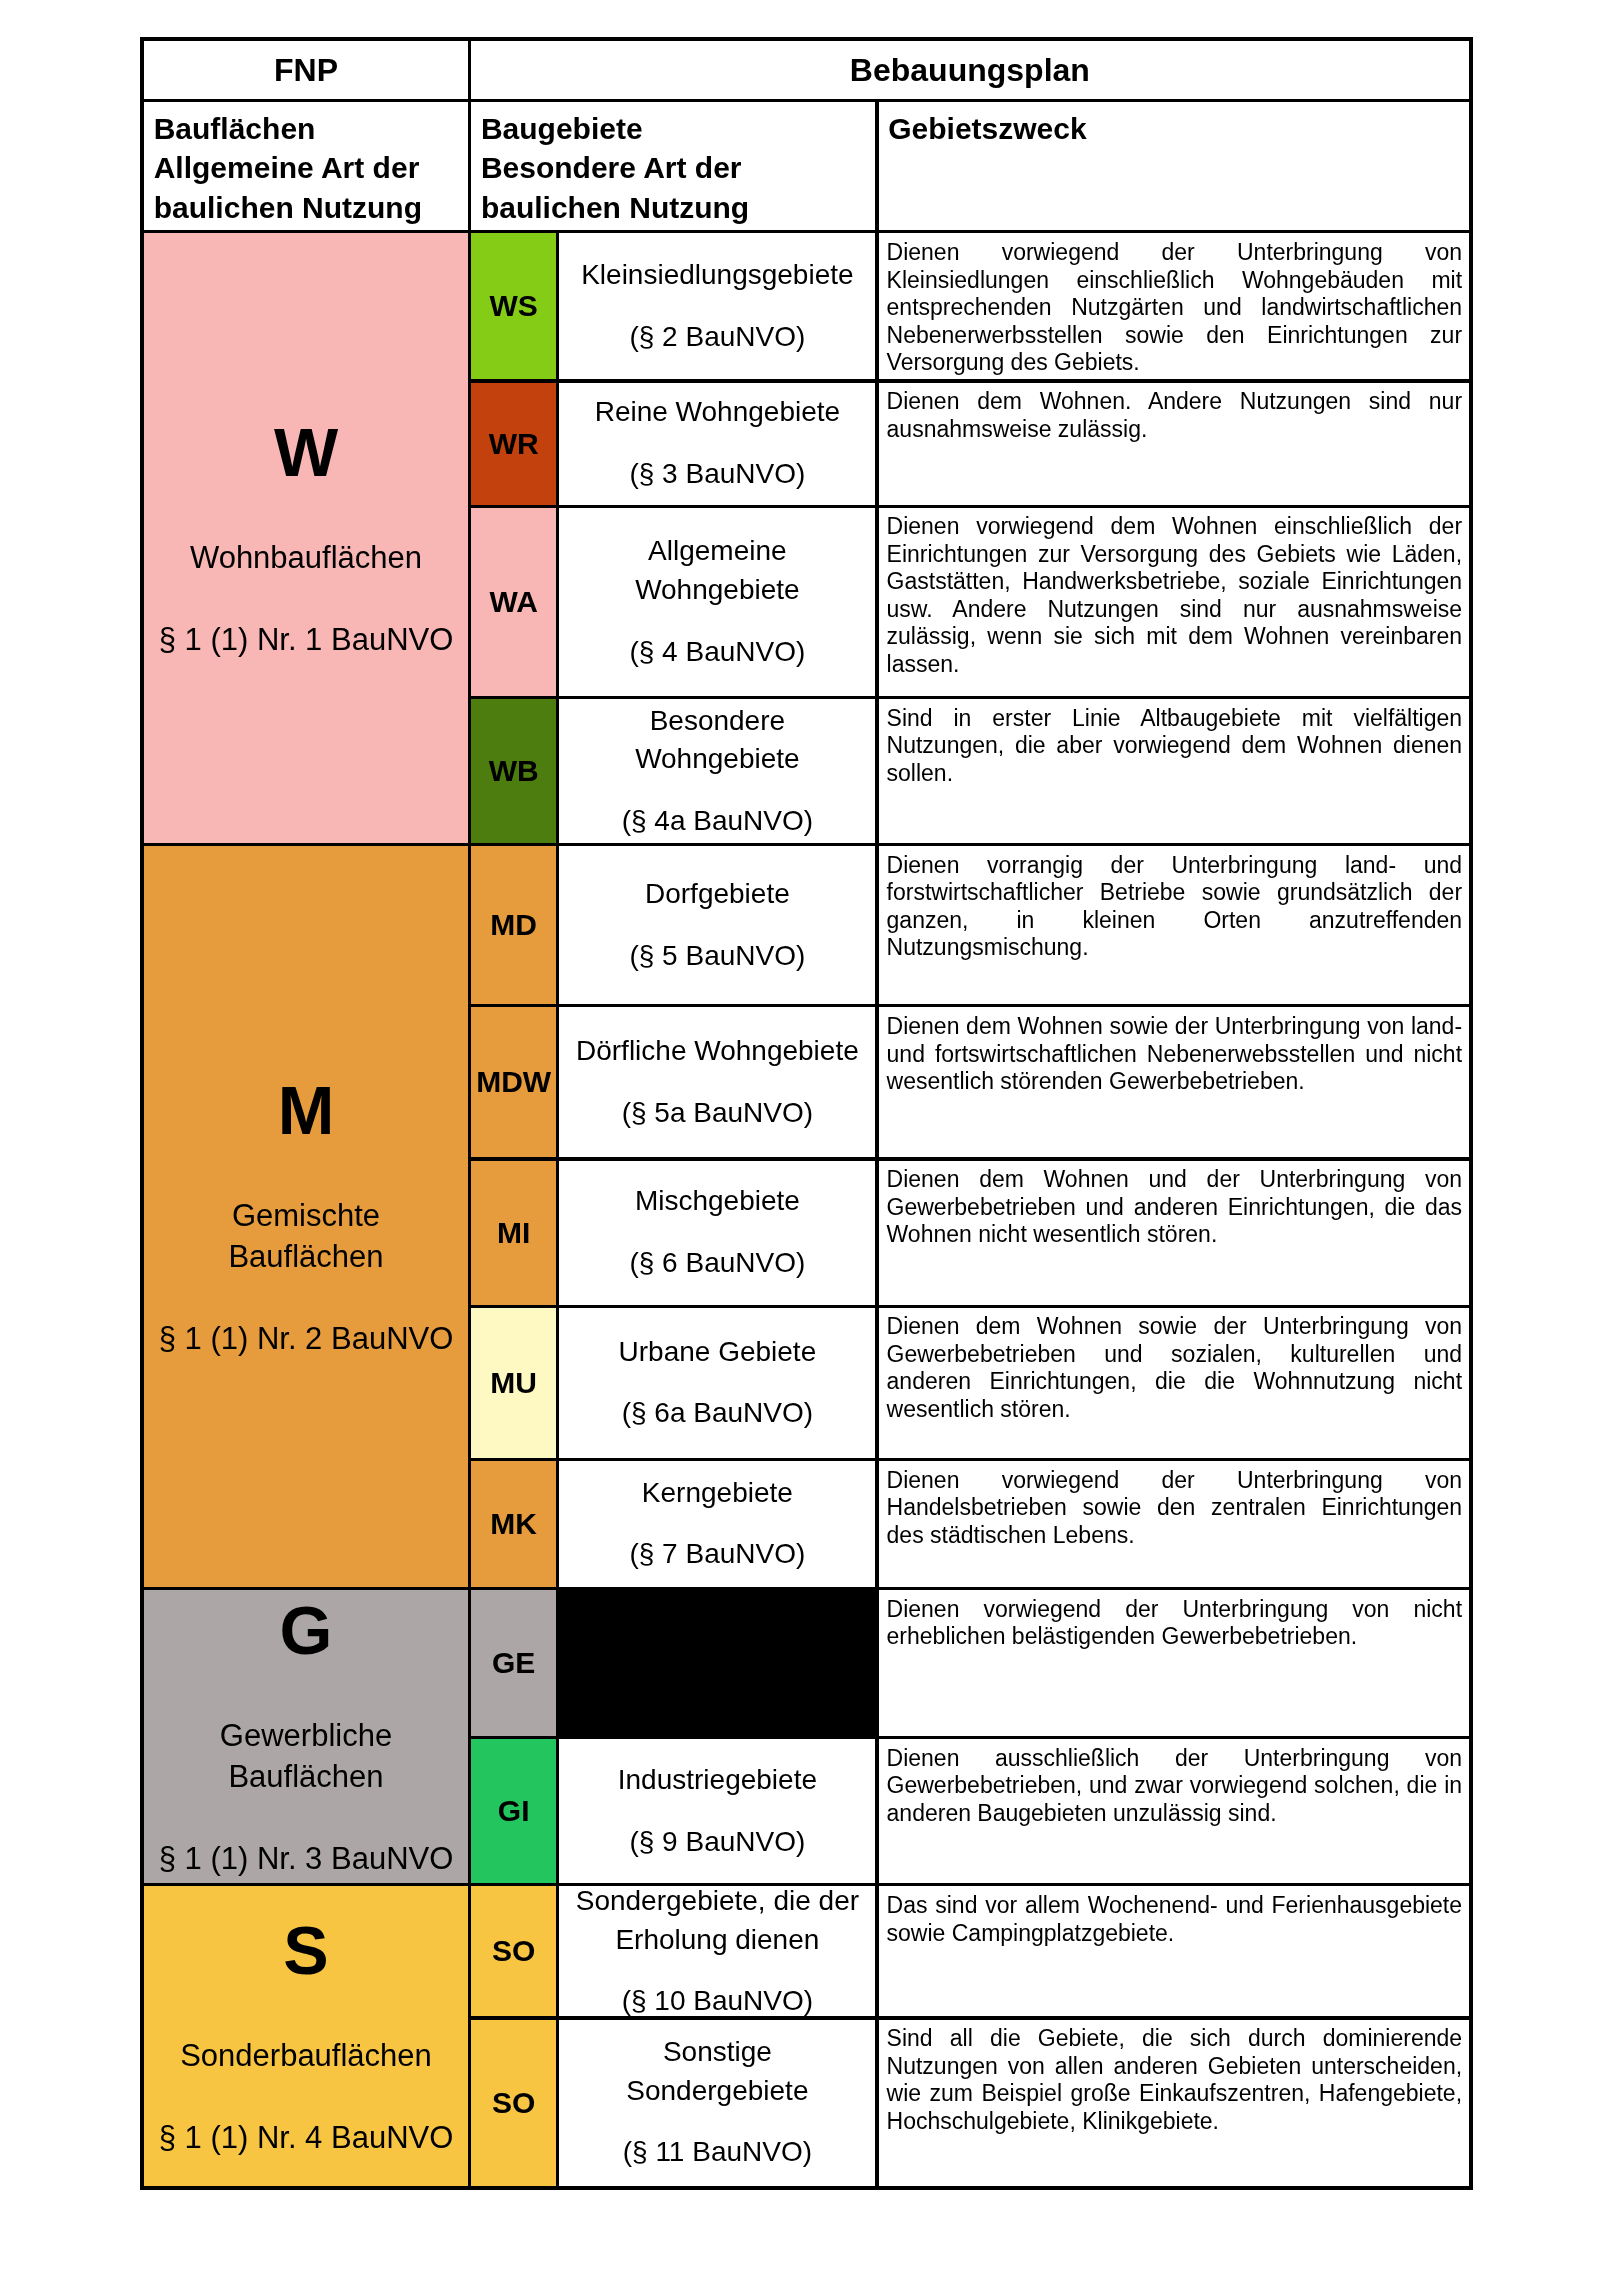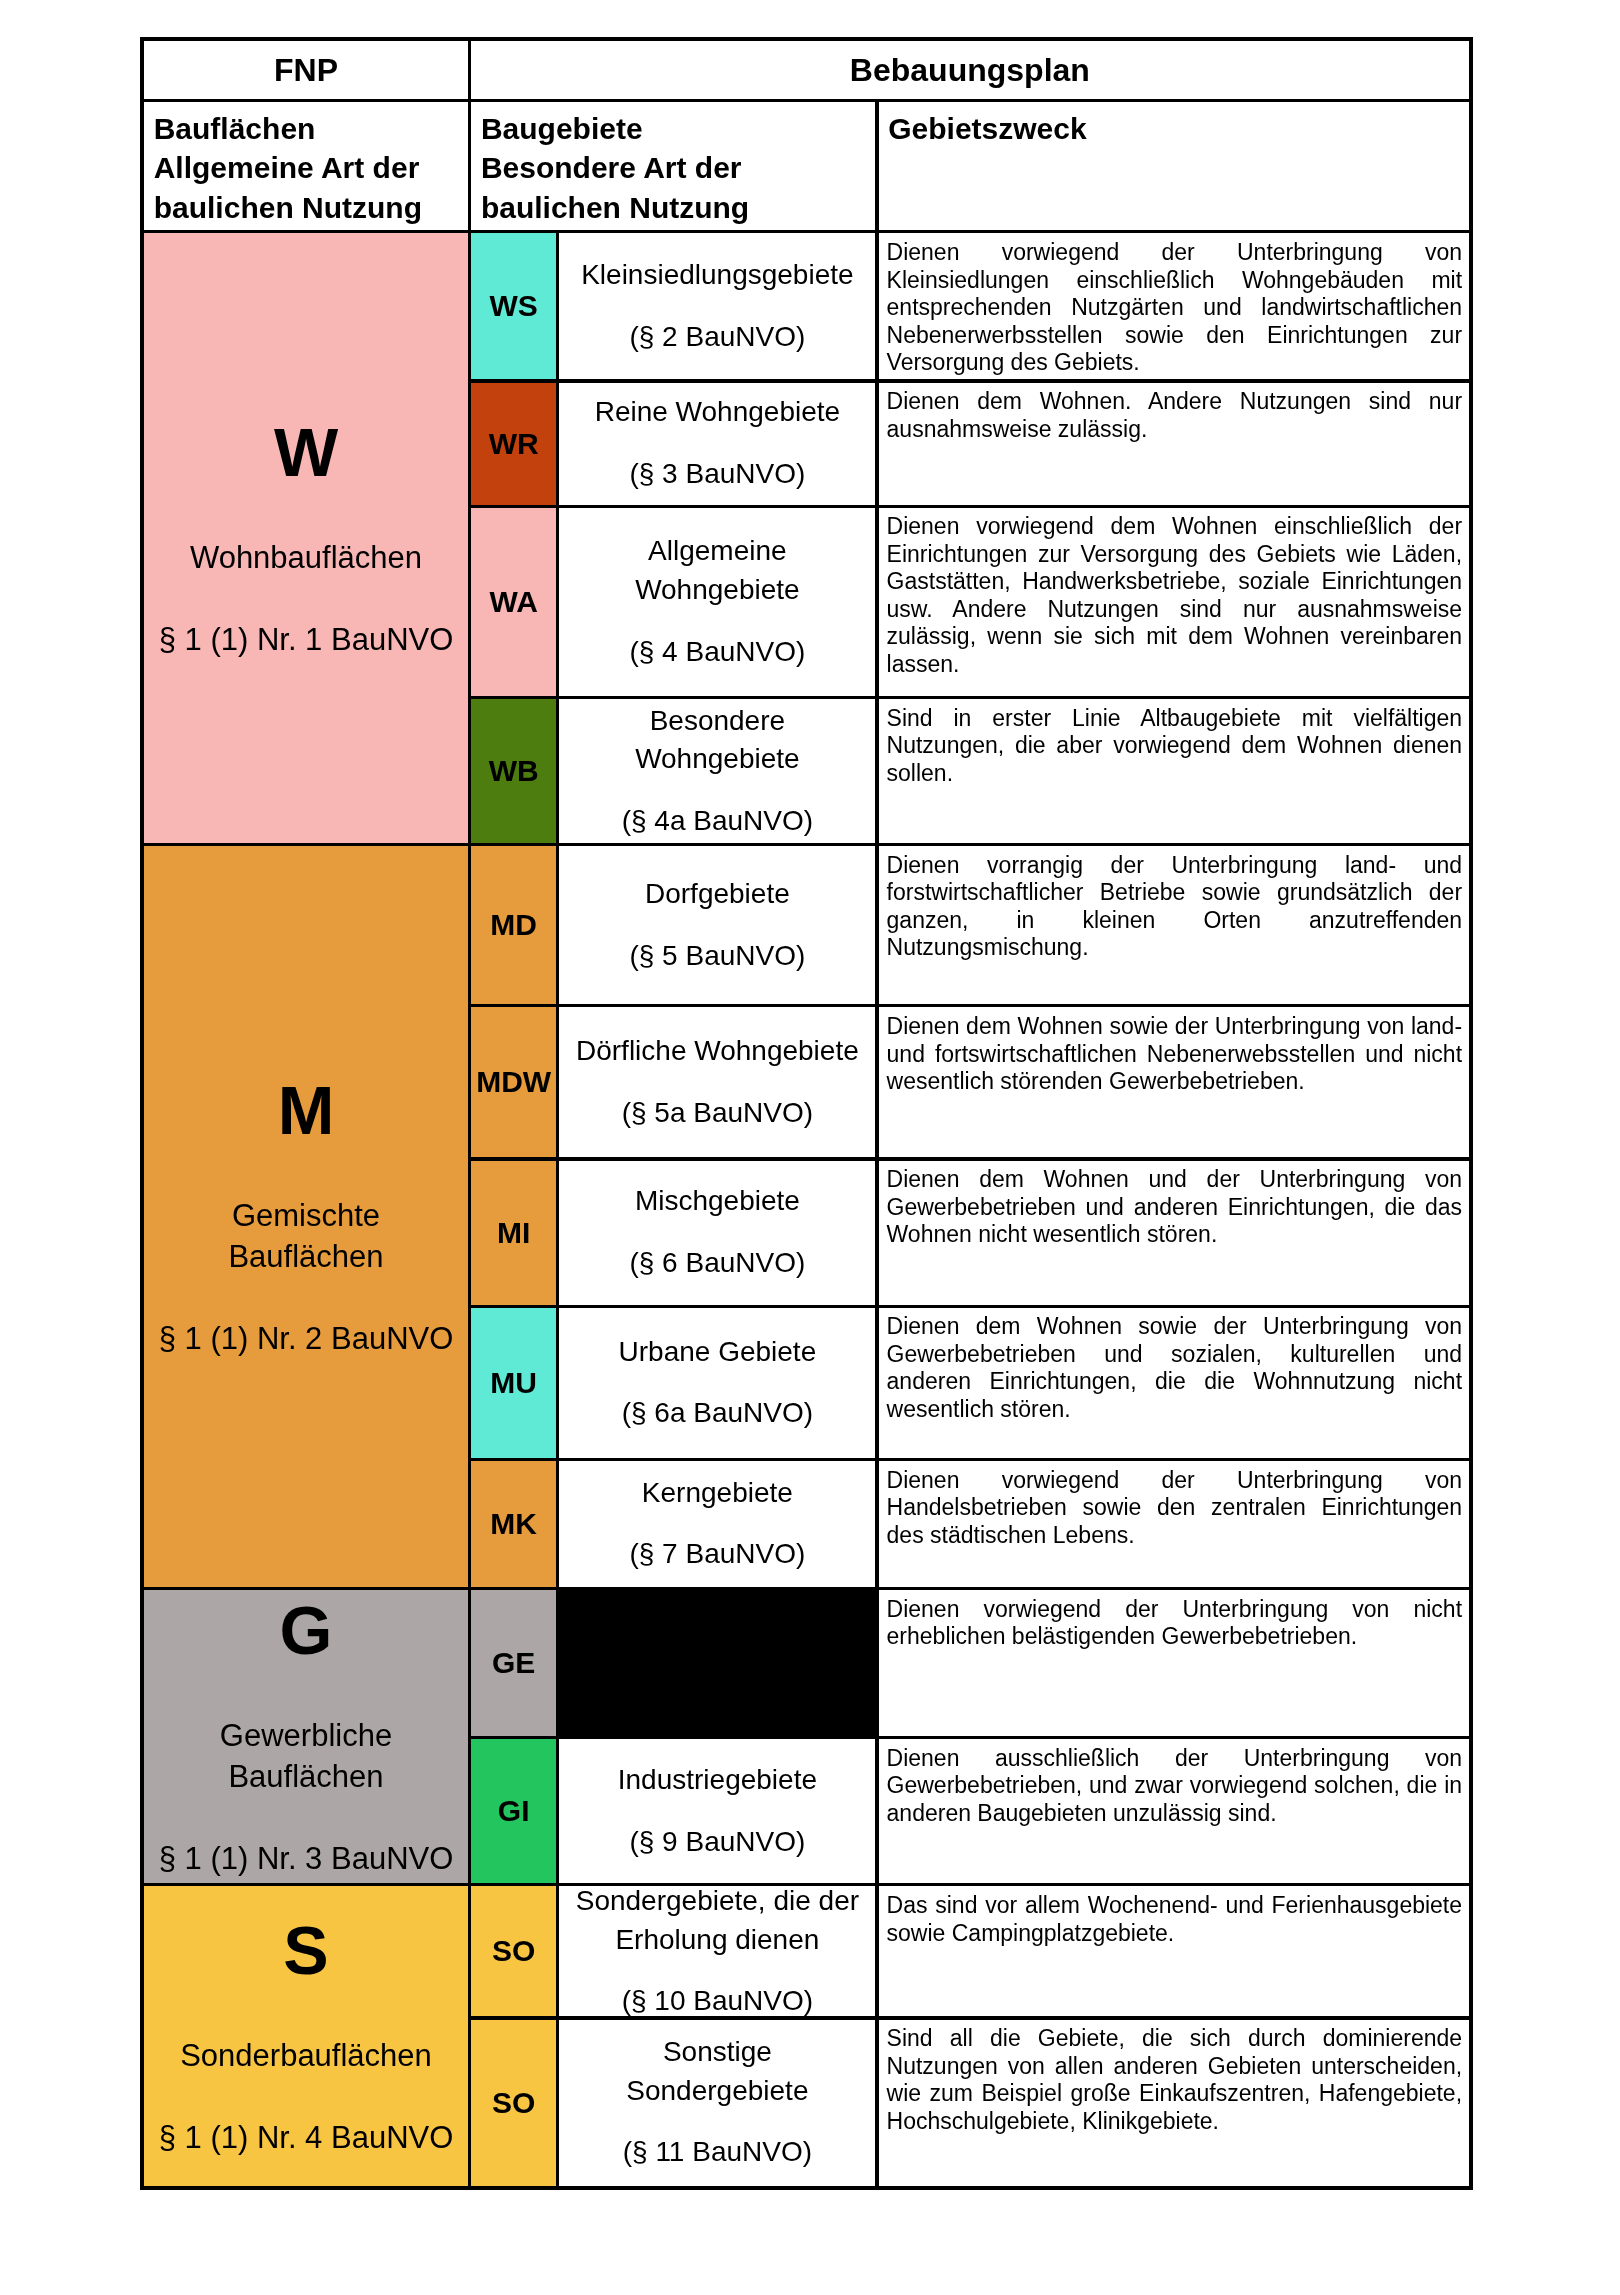--- a/index.html
+++ b/index.html
@@ -89,21 +89,21 @@
       <div class="sec-name">Gewerbliche
 Bauflächen</div>
       <div class="sec-law">§ 1 (1) Nr. 3 BauNVO</div>
     </div>
     <div class="cell sec" style="grid-area: 14 / 1 / 16 / 2; background-color: rgb(248, 197, 67);">
       <div class="sec-letter">S</div>
       <div class="sec-name">Sonderbauflächen</div>
       <div class="sec-law">§ 1 (1) Nr. 4 BauNVO</div>
     </div>
 
-    <div class="cell code" style="grid-area: 3 / 2 / 4 / 3; background-color: #5eead4;">WS</div>
+    <div class="cell code" style="grid-area: 3 / 2 / 4 / 3; background-color: #84cc16;">WS</div>
     <div class="cell name" style="grid-area:3/3/4/4">
       <div>Kleinsiedlungsgebiete</div>
       <div>(§ 2 BauNVO)</div>
     </div>
     <div class="cell zweck" style="grid-area:3/4/4/5">Dienen vorwiegend der Unterbringung von Kleinsiedlungen einschließlich Wohngebäuden mit entsprechenden Nutzgärten und landwirtschaftlichen Nebenerwerbsstellen sowie den Einrichtungen zur Versorgung des Gebiets.</div>
 
     <div class="cell code" style="grid-area: 4 / 2 / 5 / 3; background-color: #c2410c;">WR</div>
     <div class="cell name" style="grid-area:4/3/5/4">
       <div>Reine Wohngebiete</div>
       <div>(§ 3 BauNVO)</div>
@@ -138,21 +138,21 @@
     </div>
     <div class="cell zweck" style="grid-area:8/4/9/5">Dienen dem Wohnen sowie der Unterbringung von land- und fortswirtschaftlichen Nebenerwebsstellen und nicht wesentlich störenden Gewerbebetrieben.</div>
 
     <div class="cell code" style="grid-area: 9 / 2 / 10 / 3; background-color: rgb(230, 156, 60);">MI</div>
     <div class="cell name" style="grid-area:9/3/10/4">
       <div>Mischgebiete</div>
       <div>(§ 6 BauNVO)</div>
     </div>
     <div class="cell zweck" style="grid-area:9/4/10/5">Dienen dem Wohnen und der Unterbringung von Gewerbebetrieben und anderen Einrichtungen, die das Wohnen nicht wesentlich stören.</div>
 
-    <div class="cell code" style="grid-area: 10 / 2 / 11 / 3; background-color: #5eead4;">MU</div>
+    <div class="cell code" style="grid-area: 10 / 2 / 11 / 3; background-color: #fef9c3;">MU</div>
     <div class="cell name" style="grid-area:10/3/11/4">
       <div>Urbane Gebiete</div>
       <div>(§ 6a BauNVO)</div>
     </div>
     <div class="cell zweck" style="grid-area:10/4/11/5">Dienen dem Wohnen sowie der Unterbringung von Gewerbebetrieben und sozialen, kulturellen und anderen Einrichtungen, die die Wohnnutzung nicht wesentlich stören.</div>
 
     <div class="cell code" style="grid-area: 11 / 2 / 12 / 3; background-color: rgb(230, 156, 60);">MK</div>
     <div class="cell name" style="grid-area:11/3/12/4">
       <div>Kerngebiete</div>
       <div>(§ 7 BauNVO)</div>

